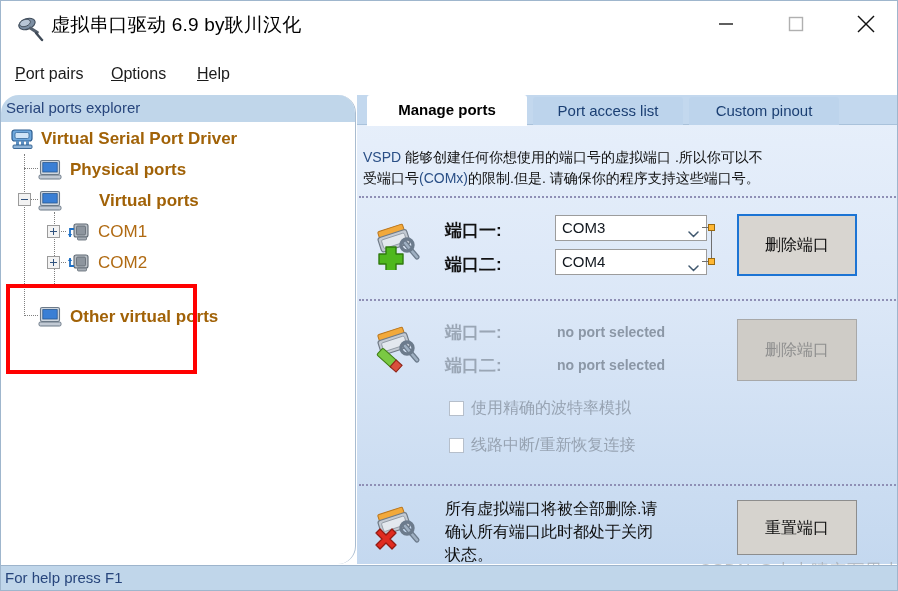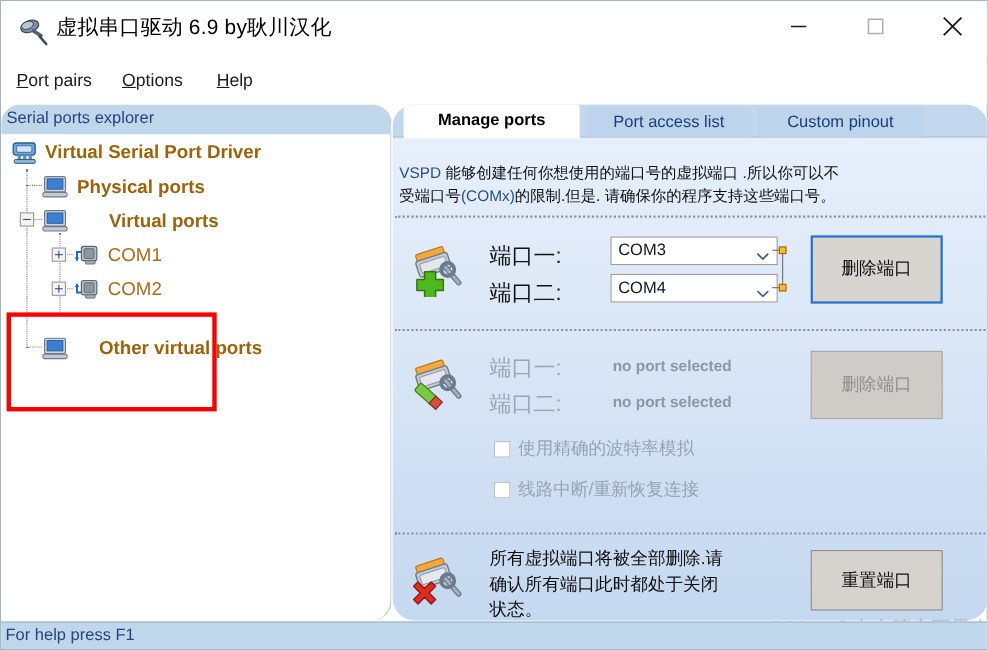--- a/index.html
+++ b/index.html
@@ -170,21 +170,20 @@
   }
 
   
   .right-pane {
     position: absolute;
     left: 356px; top: 94px;
     width: 541px;
     height: 469px;
     background: linear-gradient(to bottom, #e8f0fb 0%, #dbe7f7 45%, #c4d8ef 100%);
     overflow: hidden;
-    border-radius: 20px;
   }
 
   
   .tabstrip {
     position: absolute;
     left: 0; top: 0;
     width: 541px; height: 30px;
     background: #c3d8ee;
     border-bottom: 1px solid #a9c2db;
     box-sizing: border-box;
@@ -230,23 +229,24 @@
     width: 537px;
     height: 0;
     border-top: 2px dotted #8f8fb5;
   }
 
   .sect { position: absolute; }
   .sect-ico { position: absolute; }
 
   .flabel {
     position: absolute;
-    font-size: 20px;
+    font-size: 17px;
     color: #121212;
     white-space: nowrap;
+    font-weight: bold;
   }
   .flabel.dim { color: #9aa6b5; }
 
   .novalue {
     position: absolute;
     font-size: 14px;
     font-weight: bold;
     color: #8b97a6;
     white-space: nowrap;
   }
@@ -489,21 +489,21 @@
       </div>
 
       <div class="tnode" style="left:0px; top:182px;">
         <span class="tico" style="left:37px;">
           <svg width="24" height="22" viewBox="0 0 24 22">
             <rect x="2.5" y="1.5" width="19" height="14" rx="1.6" fill="#cfd6de" stroke="#6d7a88" stroke-width="1.1"></rect>
             <rect x="4.8" y="3.6" width="14.4" height="9.4" fill="#3a7fd5" stroke="#28588f" stroke-width="0.8"></rect>
             <rect x="1" y="16" width="22" height="4" rx="1.4" fill="#c2cad4" stroke="#6d7a88" stroke-width="1"></rect>
           </svg>
         </span>
-        <span class="tlabel" style="left:69px;margin-left:20px;">Other virtual ports</span>
+        <span class="tlabel" style="left:69px;">Other virtual ports</span>
       </div>
 
     </div>
 
     <div class="annot-box"></div>
   </div>
 
   <div class="right-pane">
 
     <div class="tabstrip">

